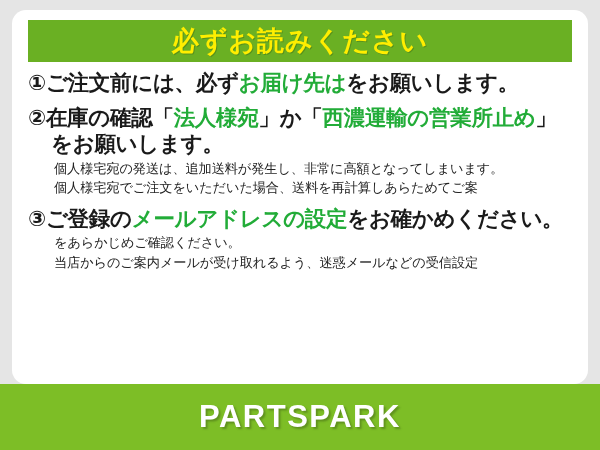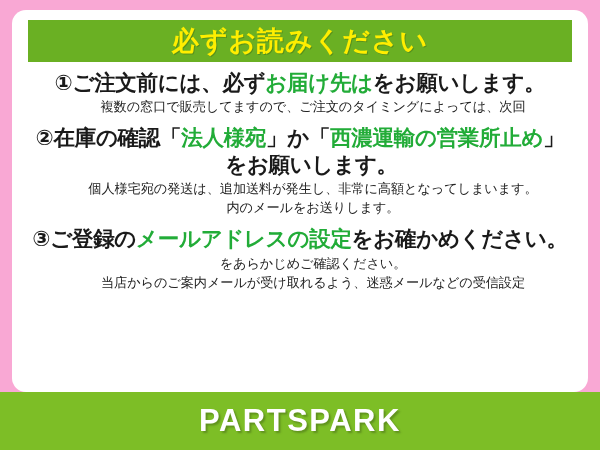--- a/index.html
+++ b/index.html
@@ -12,24 +12,23 @@
     overflow: hidden;
     font-family: "Liberation Sans", "DejaVu Sans", sans-serif;
     background: #0e6b2b;
   }
 
   .notice-card {
     position: relative;
     width: 600px;
     height: 450px;
     box-sizing: border-box;
-    background: #f9a8d4;
+    background: #e5e5e5;
     display: flex;
     flex-direction: column;
-    text-align: center;
   }
 
   
   .panel-frame {
     flex: 1 1 auto;
     padding: 10px 12px 0 12px;
     box-sizing: border-box;
     min-height: 0;
   }
 
@@ -104,21 +103,21 @@
     letter-spacing: -0.1px;
     margin-top: 1px;
   }
   .item-body div {
     white-space: nowrap;
   }
 
   
   .footer {
     flex: 0 0 auto;
-    height: 58px;
+    height: 66px;
     background: #7dbe26;
     display: flex;
     align-items: center;
     justify-content: center;
   }
   .brand {
     color: #ffffff;
     font-size: 31px;
     font-weight: bold;
     letter-spacing: 1.5px;
@@ -137,32 +136,31 @@
         <span class="banner-title">必ずお読みください</span>
       </div>
 
       <div class="items">
 
         <div class="item">
           <div class="item-heading">
             <span class="num-icon">①</span><span>ご注文前には、必ず</span><span class="hl">お届け先は</span><span>をお願いします。</span>
           </div>
           <div class="item-body">
-            <div>複数の窓口で販売してますので、ご注文のタイミングによっては、次回</div>
           </div>
         </div>
 
         <div class="item">
           <div class="item-heading">
             <span class="num-icon">②</span><span>在庫の確認「</span><span class="hl">法人様宛</span><span>」か「</span><span class="hl">西濃運輸の営業所止め</span><span>」</span>
           </div>
           <div class="item-heading-cont">をお願いします。</div>
           <div class="item-body">
             <div>個人様宅宛の発送は、追加送料が発生し、非常に高額となってしまいます。</div>
-            <div>内のメールをお送りします。</div>
+            <div>個人様宅宛でご注文をいただいた場合、送料を再計算しあらためてご案</div>
           </div>
         </div>
 
         <div class="item">
           <div class="item-heading">
             <span class="num-icon">③</span><span>ご登録の</span><span class="hl">メールアドレスの設定</span><span>をお確かめください。</span>
           </div>
           <div class="item-body">
             <div>をあらかじめご確認ください。</div>
             <div>当店からのご案内メールが受け取れるよう、迷惑メールなどの受信設定</div>

